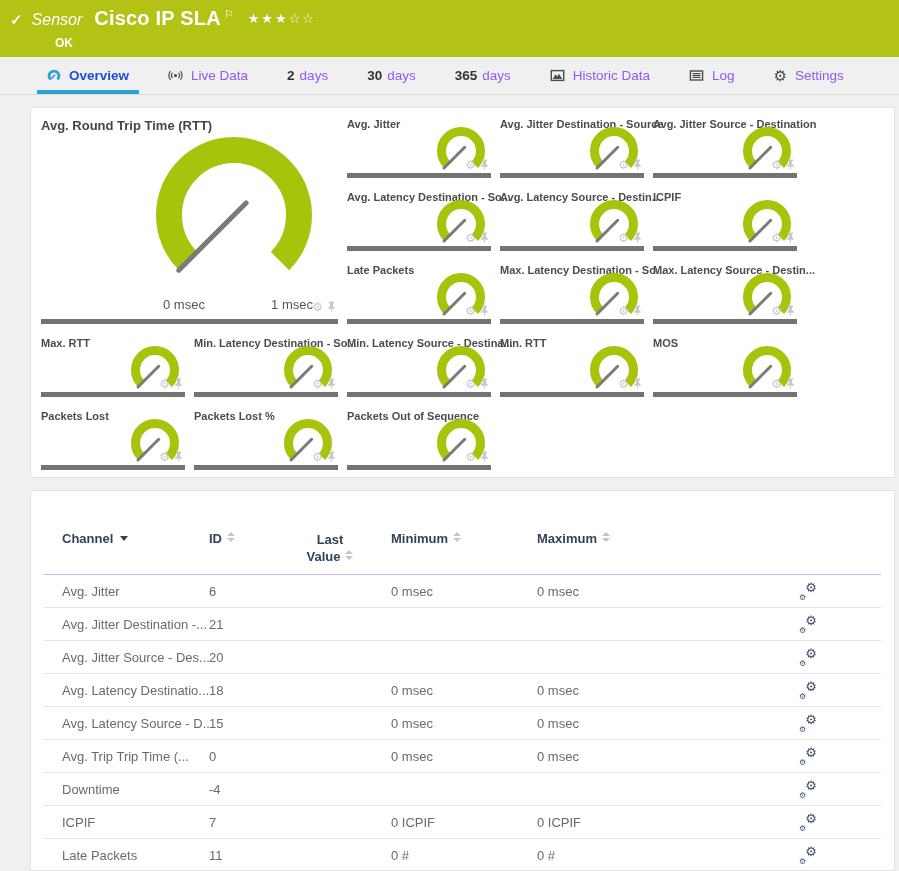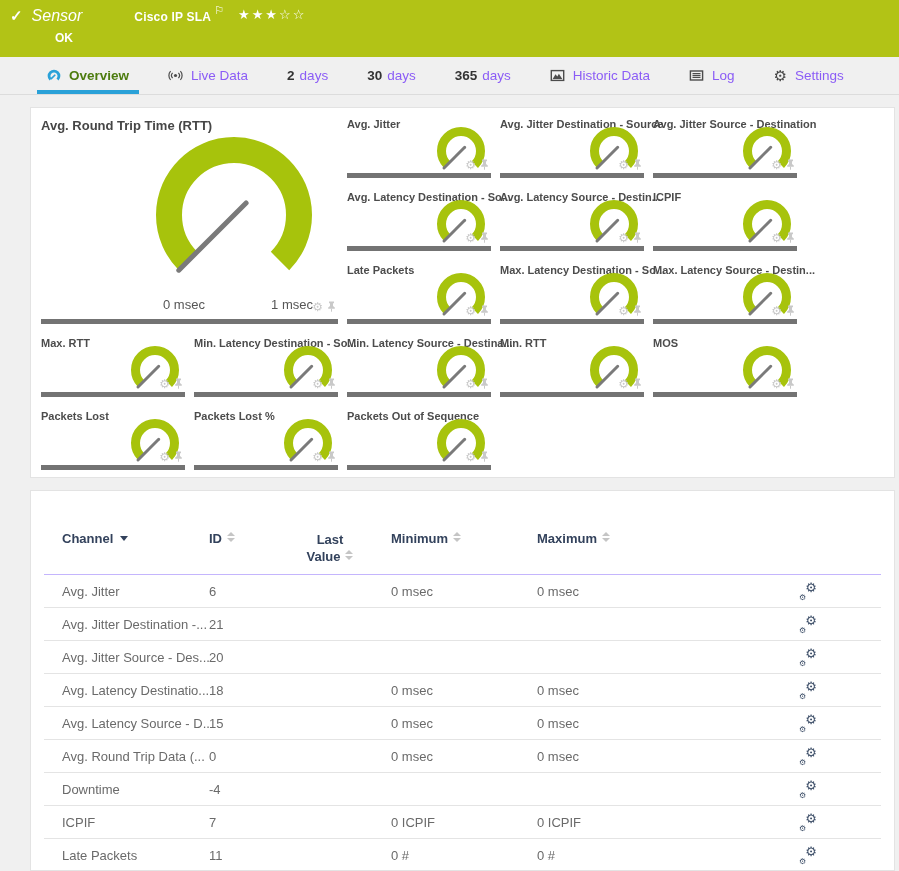--- a/index.html
+++ b/index.html
@@ -6,35 +6,35 @@
   html,body { background:#e8e8e8; }
   .screen{
     position:relative; width:899px; height:871px; overflow:hidden;
     background:#f0f0f0; font-family:"Liberation Sans", sans-serif;
   }
   
   .topbar{ position:absolute; top:0; left:0; width:100%; height:57px; color:#fff; }
   .title-row{ padding:7px 0 0 10px; display:flex; align-items:baseline; }
   .check{ font-size:15px; font-weight:bold; margin-right:9px; }
   .stype{ font-style:italic; font-size:16px; margin-right:12px; }
-  .sname{ font-weight:bold; font-size:12px; letter-spacing:.2px;margin-left:40px; }
+  .sname{ font-weight:bold; font-size:20px; letter-spacing:.2px; }
   .flag{ font-size:11px; position:relative; top:-7px; margin-left:3px; }
   .stars{ font-size:13px; letter-spacing:2px; margin-left:14px; position:relative; top:-2px; }
   .status{ font-size:12px; font-weight:bold; margin:6px 0 0 55px; }
   
   .tabbar{
     position:absolute; top:57px; left:0; width:100%; height:38px;
     background:#f0f0f0; border-bottom:1px solid #dcdcdc;
     display:flex; align-items:stretch; padding-left:44px; gap:33px;
   }
   .tab{ position:relative; display:flex; align-items:center; padding:0 3px;
         font-size:13.5px; color:#4a4a4a; cursor:pointer; white-space:nowrap; }
   .tab b{ color:#333; margin-right:5px; font-size:13.5px; }
   .tab .tlabel{ color:#8b5cf6; }
-  .tab.active .tlabel{ color:#4d7c0f; font-weight:bold; }
+  .tab.active .tlabel{ color:#1d4ed8; font-weight:bold; }
   .tab.active::after{ content:""; position:absolute; left:-7px; right:-7px; bottom:0;
         height:4px; background:var(--tab-active,#2aa1d8); }
   .tico{ margin-right:8px; display:inline-flex; color:#4c4c4c; }
   .tab.active .tico{ color:var(--tab-active,#2aa1d8); }
   .gear-glyph{ font-size:15px; line-height:13px; color:#474747; }
   
   .card{ position:absolute; left:30px; width:865px; background:#fff; border:1px solid #e3e3e3; }
   .gauge-card{ top:107px; height:371px; }
   .table-card{ top:490px; height:381px; }
   
@@ -520,21 +520,21 @@
           <div class="ar">0 msec</div>
           <div class="ar">0 msec</div>
           <div class="cicon">
             <span class="cgear">
               <span class="g1">⚙</span>
               <span class="g2">⚙</span>
             </span>
           </div>
         </div>
         <div class="t-row">
-          <div class="c1">Avg. Round Trip Data (...</div>
+          <div class="c1">Avg. Trip Trip Time (...</div>
           <div class="ar">0</div>
           <div class="ac"></div>
           <div class="ar">0 msec</div>
           <div class="ar">0 msec</div>
           <div class="cicon">
             <span class="cgear">
               <span class="g1">⚙</span>
               <span class="g2">⚙</span>
             </span>
           </div>

